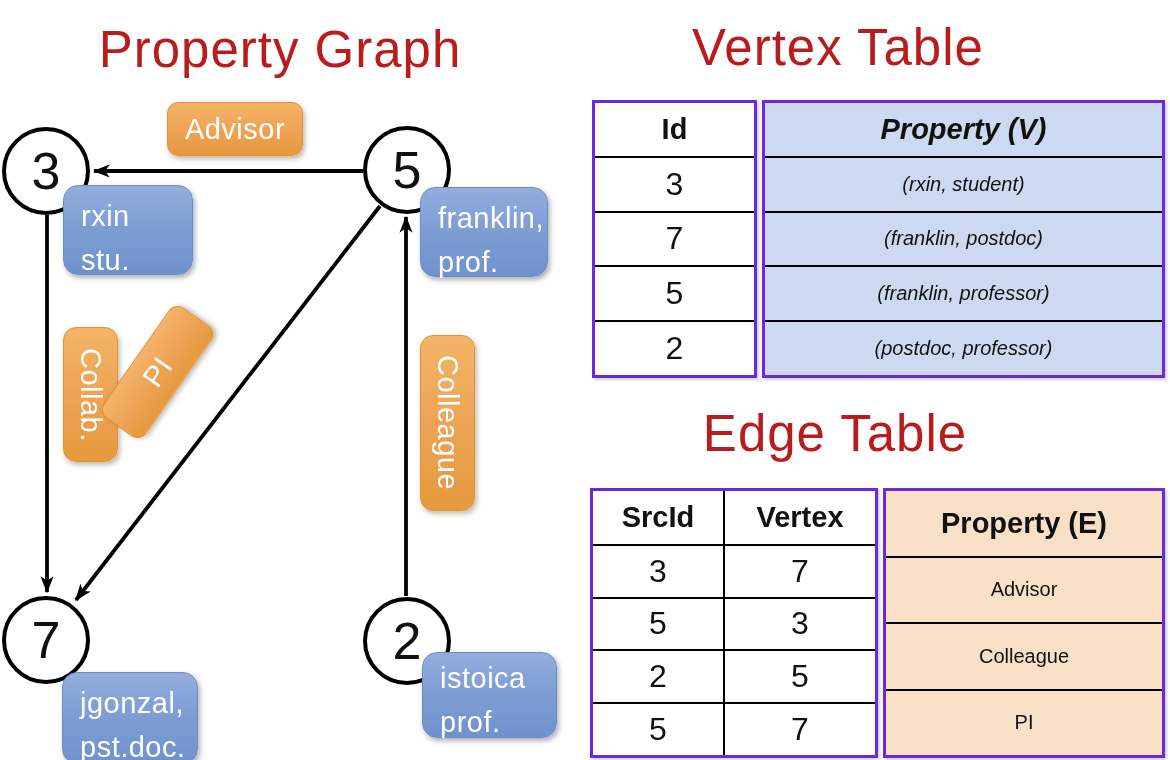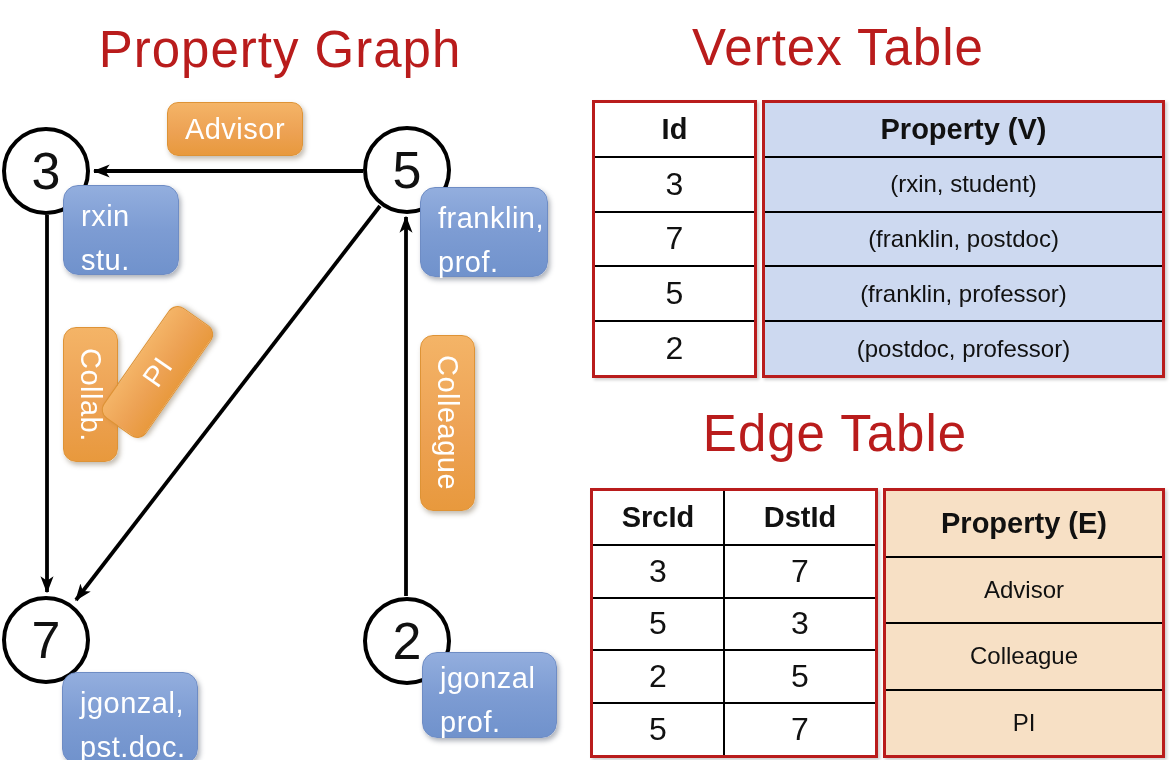--- a/index.html
+++ b/index.html
@@ -32,27 +32,27 @@
   .badge-orange .btxt{font-size:29px;letter-spacing:0.5px;}
   .badge-blue{
     position:absolute;box-sizing:border-box;color:#fff;
     background:linear-gradient(180deg,#93aede 0%,#7d9cd3 50%,#7092cc 100%);
     border:1px solid #6e8cc4;border-radius:15px;
     box-shadow:2px 3px 5px rgba(50,60,80,0.4);
     padding:9px 0 0 17px;font-size:29px;line-height:1.5;letter-spacing:0.5px;
   }
   
   .tbl{
-    position:absolute;box-sizing:border-box;border:3px solid #b91c1c;
+    position:absolute;box-sizing:border-box;border:3px solid #6d28d9;
     display:flex;flex-direction:column;background:#fff;
     box-shadow:2px 2px 3px rgba(0,0,0,0.2);
   }
   .tbl .cell{
     flex:1;display:flex;align-items:center;justify-content:center;
-    border-top:2.5px solid #000;font-size:24px;white-space:nowrap;
+    border-top:2.5px solid #000;font-size:20px;white-space:nowrap;
   }
   .tbl .cell:first-child,.tbl .row:first-child .cell{border-top:none;}
   .tbl .cell.hdr{font-weight:bold;font-size:29px;}
   .tbl .cell.num{font-size:32px;}
   .tbl .row{flex:1;display:flex;}
   .tbl .row + .row .cell{border-top:2.5px solid #000;}
   .tbl .row .cell{flex:none;border-top:none;}
   .tbl .row .c-src{width:130px;}
   .tbl .row .c-dst{flex:1;border-left:2.5px solid #000;}
   .fill-blue{background:#cdd9f0;}
@@ -98,57 +98,57 @@
   <div class="badge-orange vertical" style="left:63px;top:327px;width:55px;height:135px;">
     <span class="btxt">Collab.</span>
   </div>
   <div class="badge-orange" style="left:90px;top:346px;width:135px;height:52px;transform:rotate(-55deg);">
     <span class="btxt">PI</span>
   </div>
   <div class="badge-orange vertical" style="left:420px;top:335px;width:55px;height:176px;">
     <span class="btxt">Colleague</span>
   </div>
 
-  <div class="badge-blue" style="left:63px;top:185px;width:116px;height:90px;">
+  <div class="badge-blue" style="left:63px;top:185px;width:130px;height:90px;">
     <div>rxin</div>
     <div>stu.</div>
   </div>
   <div class="badge-blue" style="left:420px;top:187px;width:128px;height:90px;">
     <div>franklin,</div>
     <div>prof.</div>
   </div>
   <div class="badge-blue" style="left:62px;top:650px;width:136px;height:92px;margin-top:22px;">
     <div>jgonzal,</div>
     <div>pst.doc.</div>
   </div>
   <div class="badge-blue" style="left:422px;top:652px;width:135px;height:86px;padding-top:4px;">
-    <div>jgonzal</div>
+    <div>istoica</div>
     <div>prof.</div>
   </div>
 
   <div class="tbl" style="left:592px;top:100px;width:165px;height:278px;">
     <div class="cell hdr">Id</div>
     <div class="cell num">3</div>
     <div class="cell num">7</div>
     <div class="cell num">5</div>
     <div class="cell num">2</div>
   </div>
 
-  <div class="tbl fill-blue" style="left:762px;top:100px;width:403px;height:278px;">
+  <div class="tbl fill-blue" style="left:762px;top:100px;width:403px;height:278px;font-style:italic;">
     <div class="cell hdr">Property (V)</div>
     <div class="cell">(rxin, student)</div>
     <div class="cell">(franklin, postdoc)</div>
     <div class="cell">(franklin, professor)</div>
     <div class="cell">(postdoc, professor)</div>
   </div>
 
   <div class="tbl" style="left:590px;top:488px;width:288px;height:270px;">
     <div class="row">
       <div class="cell hdr c-src">SrcId</div>
-      <div class="cell hdr c-dst">DstId</div>
+      <div class="cell hdr c-dst">Vertex</div>
     </div>
     <div class="row">
       <div class="cell num c-src">3</div>
       <div class="cell num c-dst">7</div>
     </div>
     <div class="row">
       <div class="cell num c-src">5</div>
       <div class="cell num c-dst">3</div>
     </div>
     <div class="row">

